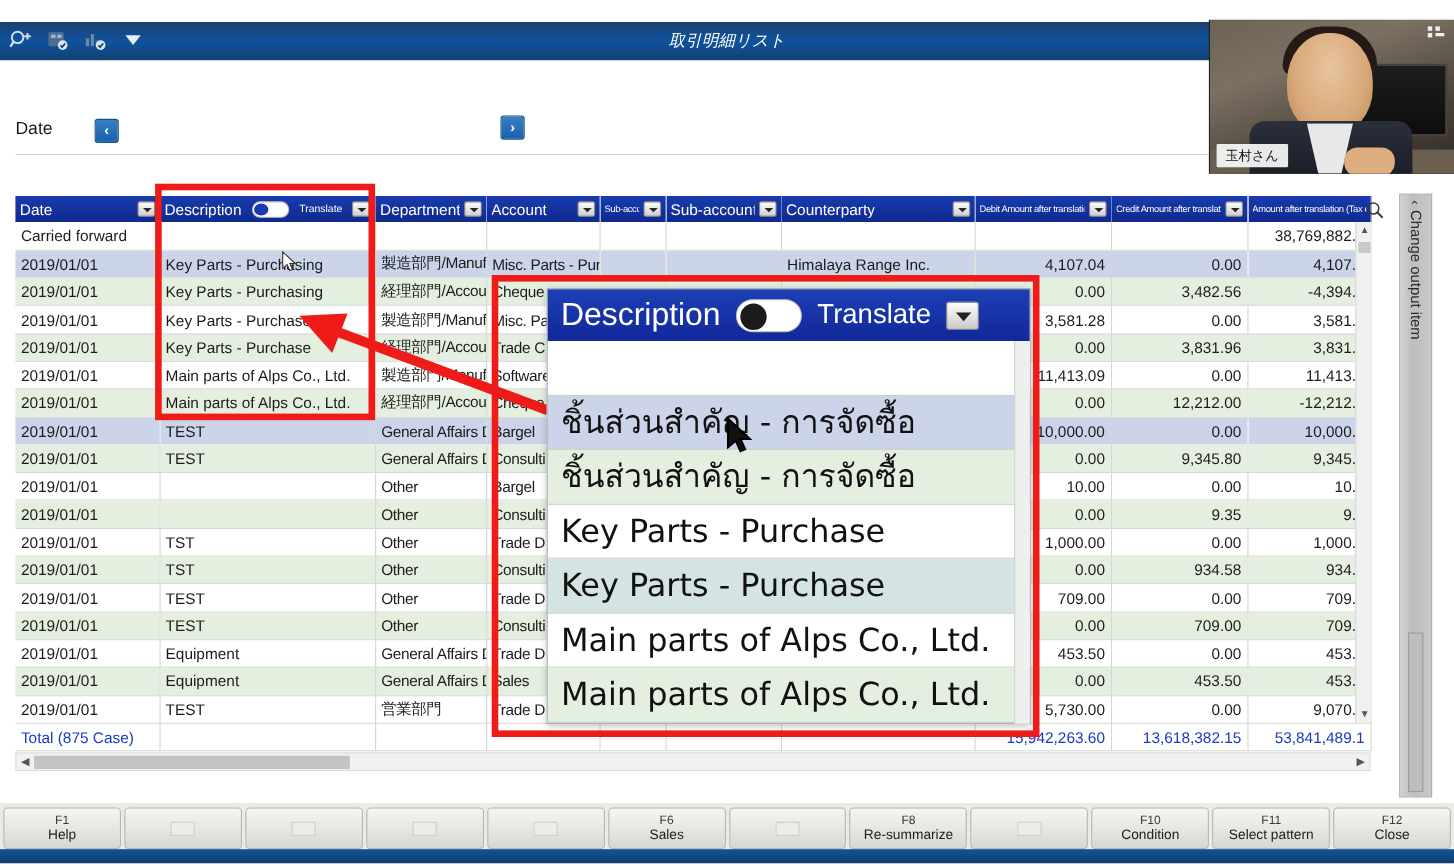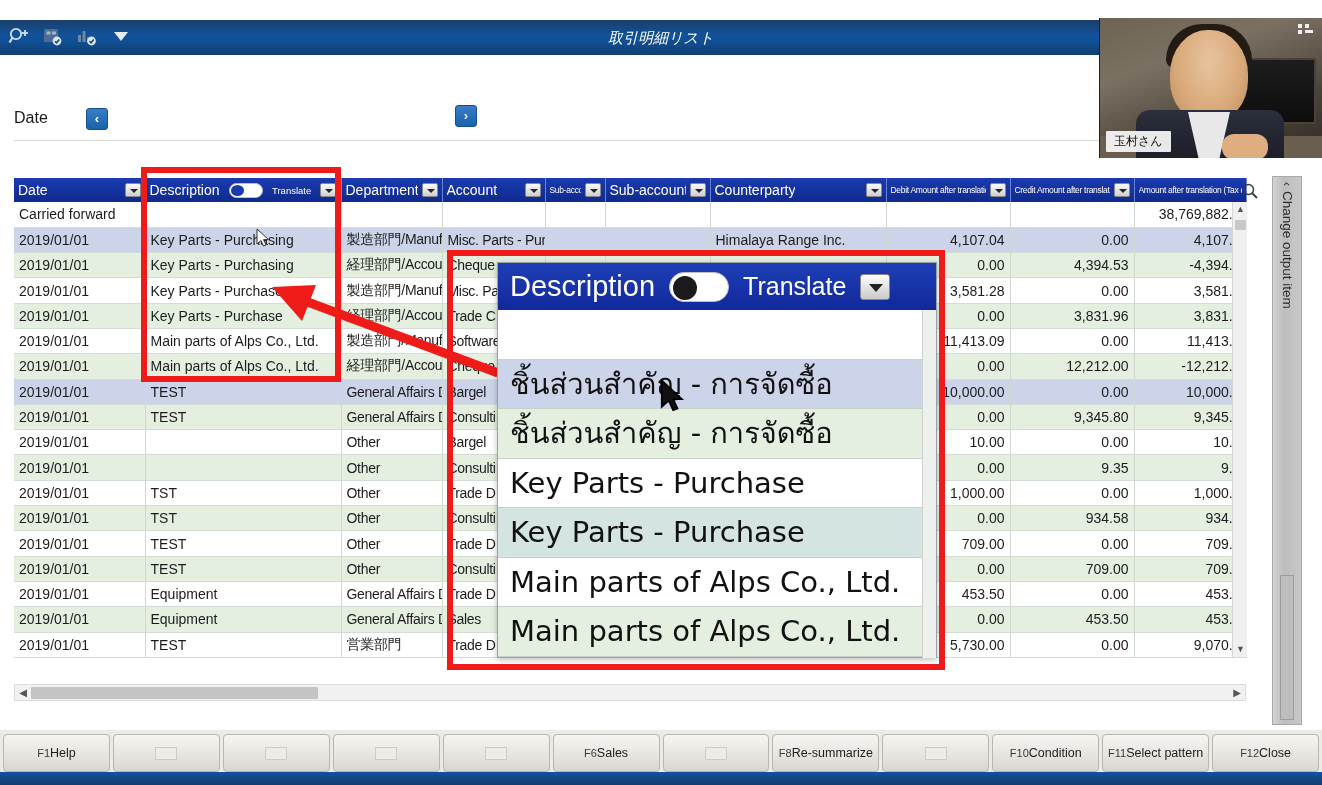--- a/index.html
+++ b/index.html
@@ -261,21 +261,21 @@
     background:linear-gradient(to bottom,#11529b,#143d6d);
   }
   .fn-keys {
     position:absolute; left:3px; top:4px; width:1316px; height:38px;
     display:flex; gap:3px;
   }
   .fn-key {
     flex:1 1 0; height:38px; border-radius:4px;
     background:linear-gradient(to bottom,#f6f5f2 0%, #e7e5e0 55%, #d8d6d0 100%);
     border:1px solid #b8b6b0; position:relative; cursor:pointer;
-    display:flex; flex-direction:row; align-items:center; justify-content:center;
+    display:flex; flex-direction:column; align-items:center; justify-content:center;
   }
   .fn-key .fk { font-size:11px; color:#3a3a3a; line-height:12px; }
   .fn-key .fk.blank {
     width:22px; height:13px; border:1px solid #cfcdc7; background:#eeece7;
   }
   .fn-key .fl { font-size:12.5px; color:#1d1d1d; line-height:15px; white-space:nowrap; }
 </style>
 </head>
 <body>
 
@@ -435,21 +435,21 @@
             </tr>
             <tr class="r-green">
               <td>2019/01/01</td>
               <td>Key Parts - Purchasing</td>
               <td class="tiny">経理部門/Accounting Division</td>
               <td class="tiny">Cheque .</td>
               <td></td>
               <td></td>
               <td></td>
               <td class="num">0.00</td>
-              <td class="num">4,394.53</td>
+              <td class="num">3,482.56</td>
               <td class="num">-4,394.5</td>
             </tr>
             <tr class="r-white">
               <td>2019/01/01</td>
               <td>Key Parts - Purchase</td>
               <td class="tiny">製造部門/Manufacturing Division</td>
               <td class="tiny">Misc. Parts</td>
               <td></td>
               <td></td>
               <td></td>
@@ -617,20 +617,32 @@
               <td>2019/01/01</td>
               <td>TEST</td>
               <td class="tiny">営業部門</td>
               <td class="tiny">Trade D</td>
               <td></td>
               <td></td>
               <td></td>
               <td class="num">5,730.00</td>
               <td class="num">0.00</td>
               <td class="num">9,070.0</td>
+            </tr>
+            <tr class="r-total">
+              <td>Total (875 Case)</td>
+              <td></td>
+              <td></td>
+              <td></td>
+              <td></td>
+              <td></td>
+              <td></td>
+              <td class="num">15,942,263.60</td>
+              <td class="num">13,618,382.15</td>
+              <td class="num">53,841,489.1</td>
             </tr>
           </tbody>
       </table>
 
       <div class="vscroll">
         <div class="arrow">▲</div>
         <div class="thumb"></div>
         <div class="arrow bottom">▼</div>
       </div>
 

